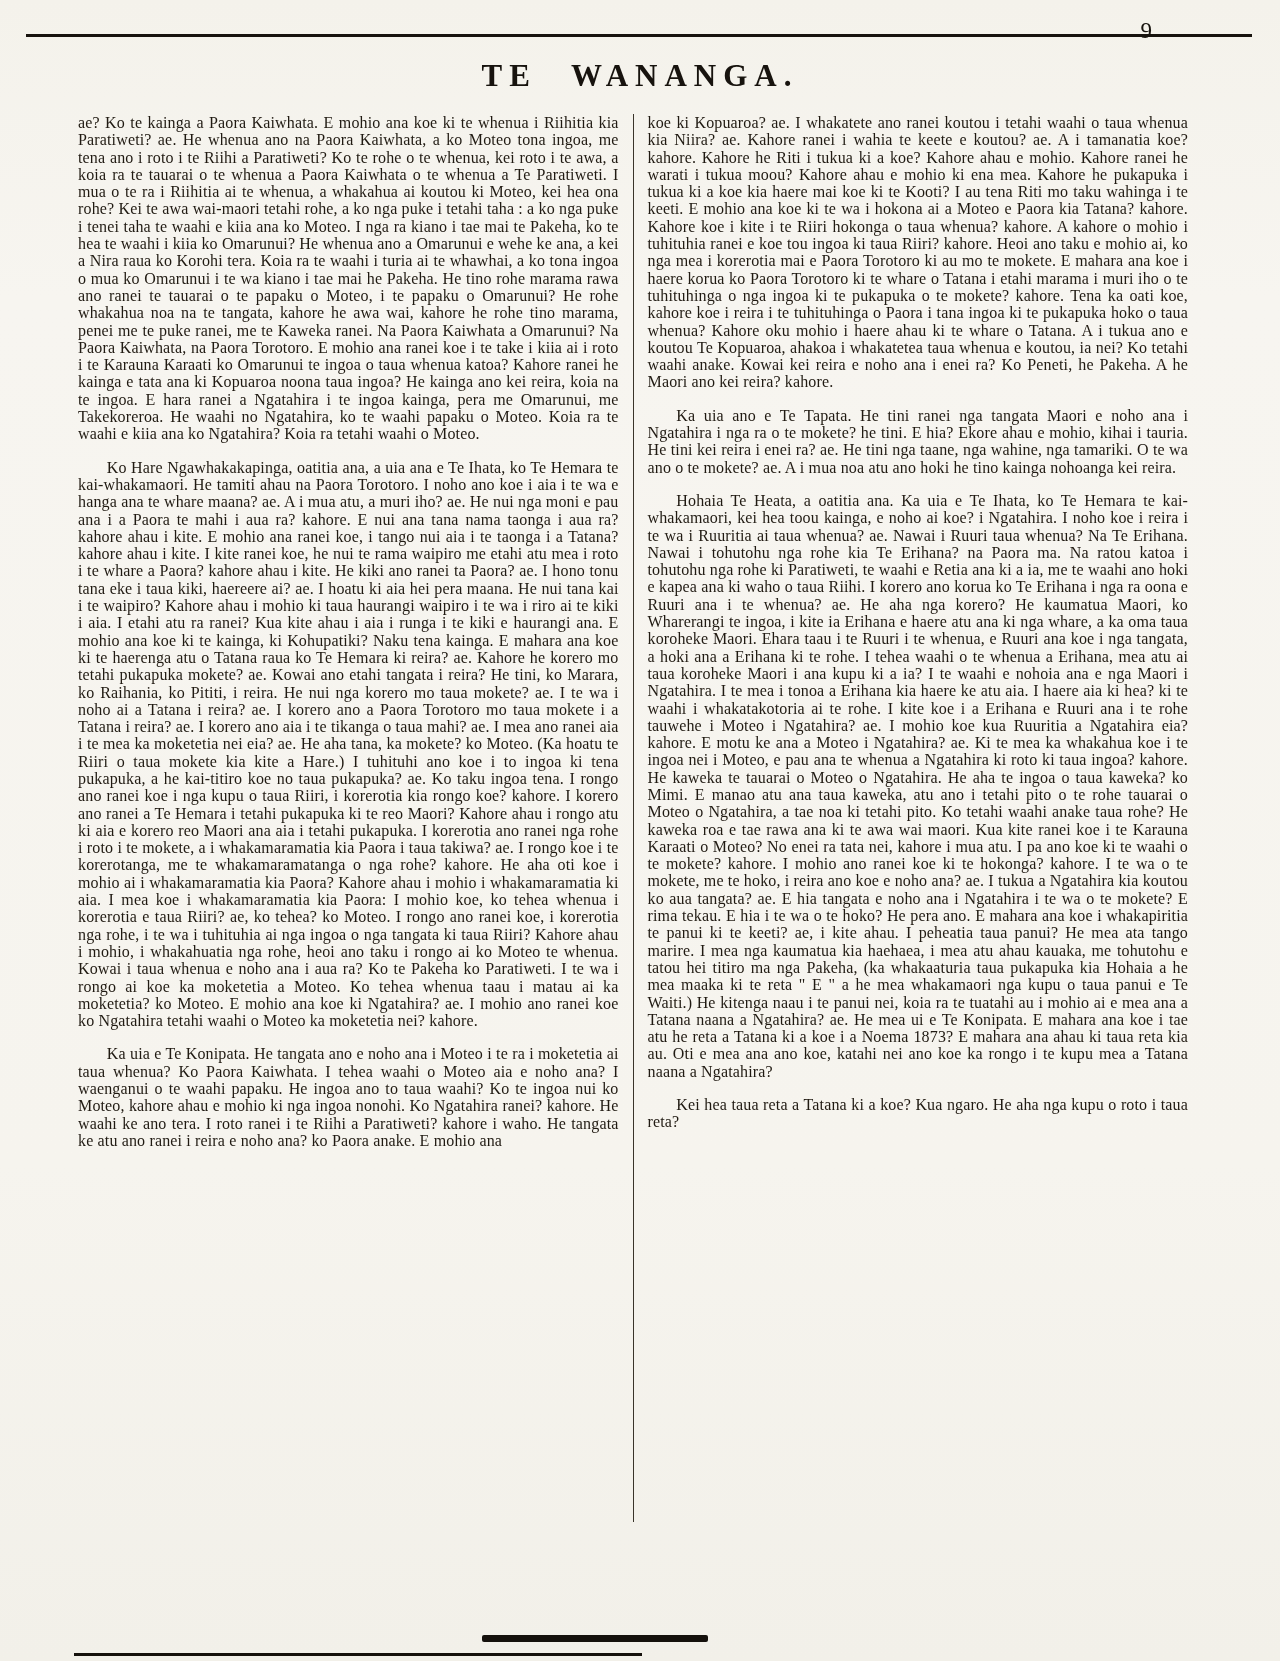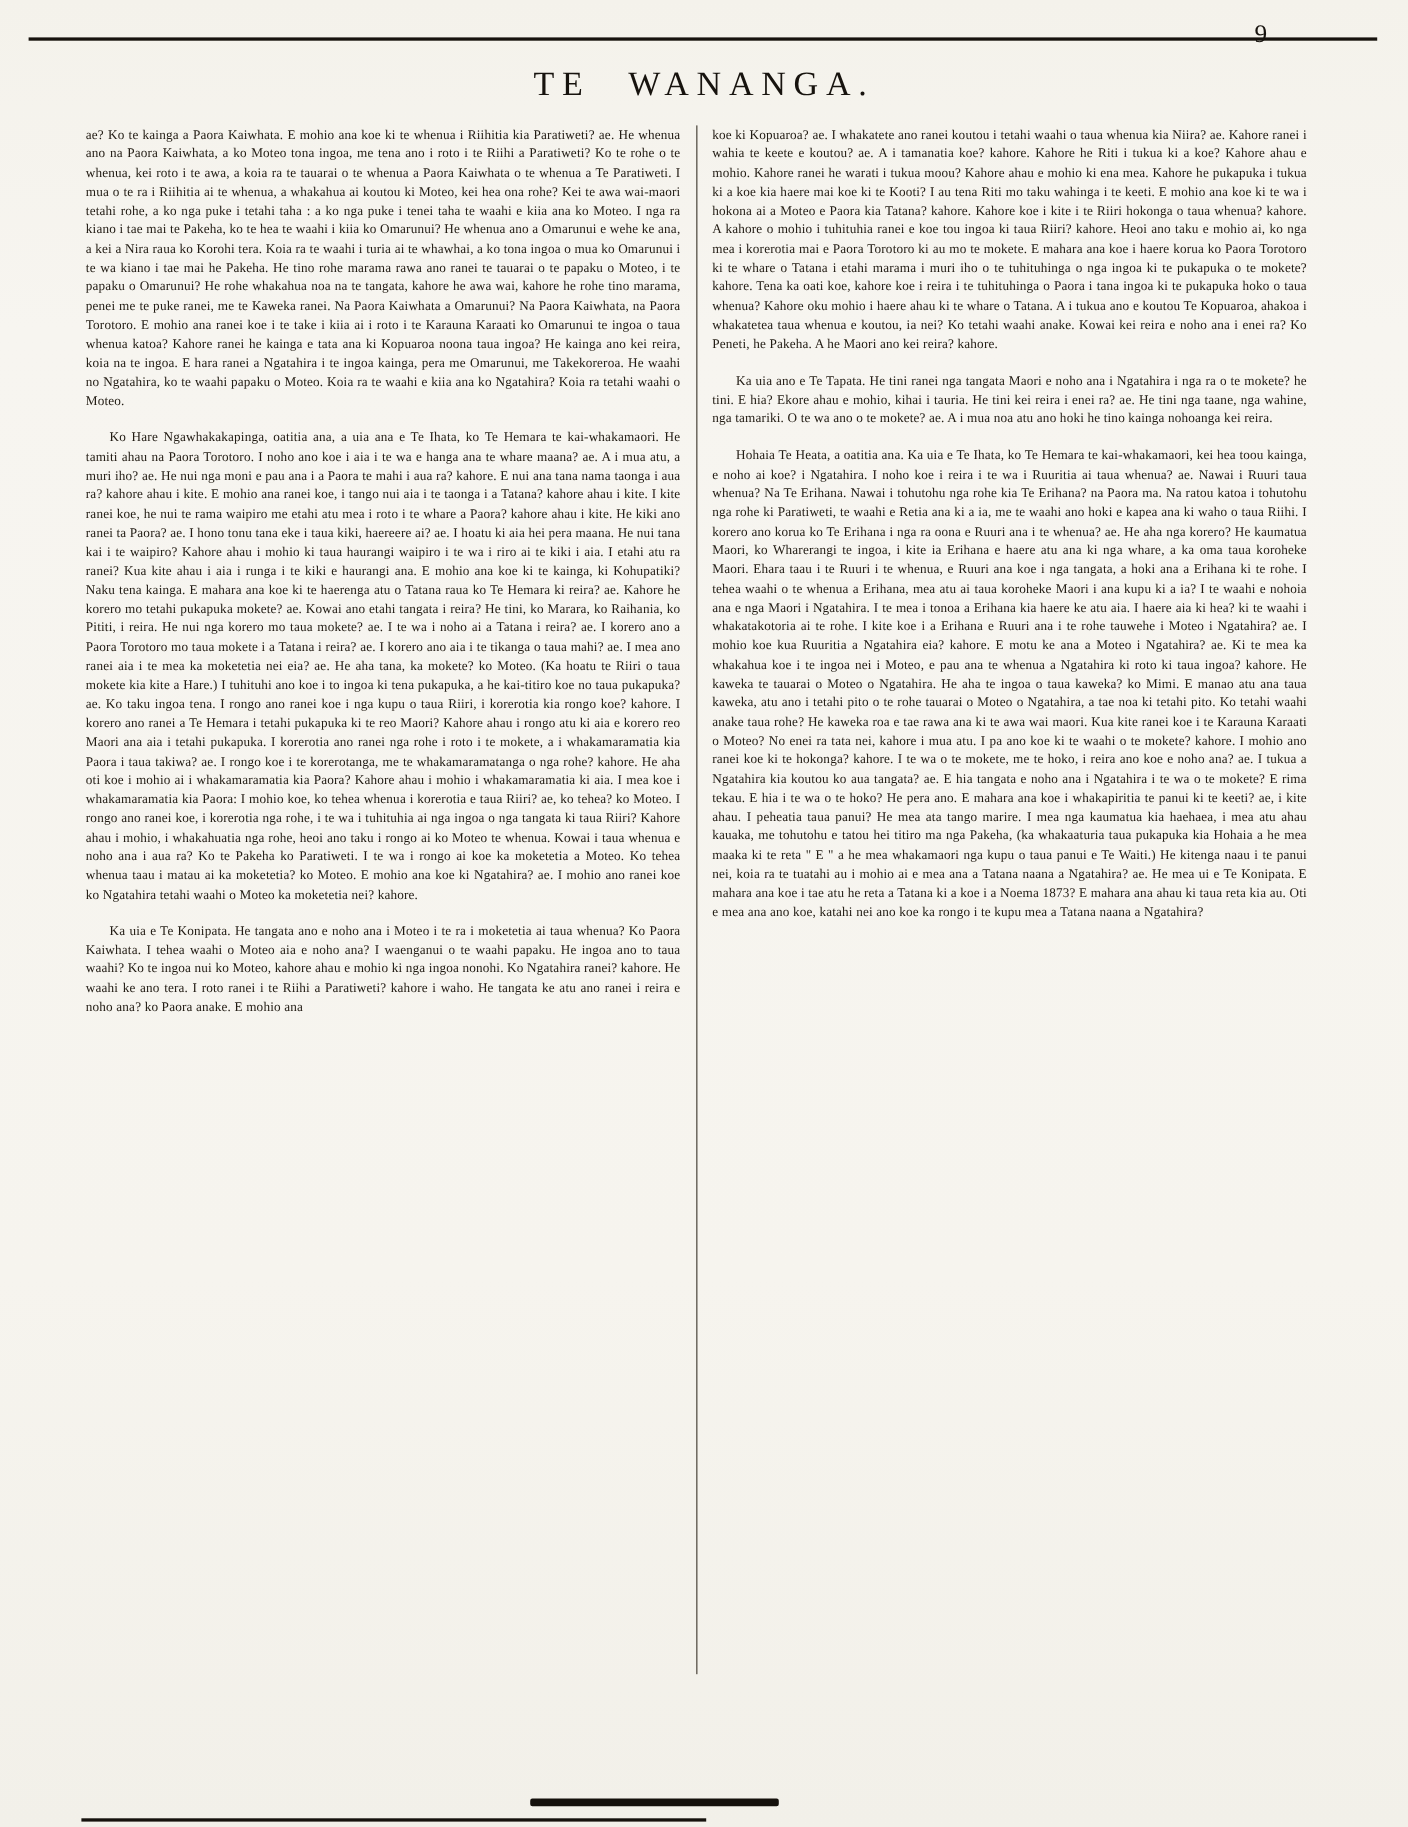--- a/index.html
+++ b/index.html
@@ -15,36 +15,36 @@
   }
   .top-edge{
     position:absolute;top:34px;left:26px;right:28px;height:3px;
     background:#17130e;
   }
   .masthead{
     position:absolute;top:58px;left:0;width:100%;height:52px;
   }
   .masthead h1{
     margin:0;text-align:center;
-    font-size:31px;font-weight:400;
+    font-size:31px;font-weight:700;
     letter-spacing:7px;word-spacing:20px;
     color:#17130e;
   }
   .pagenum{
     position:absolute;top:18px;right:128px;
     font-size:23px;color:#17130e;
   }
   .columns{
     position:absolute;top:114px;left:78px;width:1110px;height:1408px;
     display:flex;align-items:stretch;
   }
   .col{
     flex:1 1 0;
     text-align:justify;
-    font-size:12px;
+    font-size:16px;
     line-height:17.3px;
     letter-spacing:0.15px;
     color:#201a12;
   }
   .divider{
     width:1px;background:#3a342a;
     margin:0 14px;
   }
   .col p{margin:0 0 9px 0;}
   .col p + p{text-indent:1.8em;margin-top:16px;}
@@ -80,20 +80,21 @@
         <p>Ka uia e Te Konipata. He tangata ano e noho ana i Moteo i te ra i moketetia ai taua whenua? Ko Paora Kaiwhata. I tehea waahi o Moteo aia e noho ana? I waenganui o te waahi papaku. He ingoa ano to taua waahi? Ko te ingoa nui ko Moteo, kahore ahau e mohio ki nga ingoa nonohi. Ko Ngatahira ranei? kahore. He waahi ke ano tera. I roto ranei i te Riihi a Paratiweti? kahore i waho. He tangata ke atu ano ranei i reira e noho ana? ko Paora anake. E mohio ana</p>
       </section>
 
     <div class="divider"></div>
 
     <section class="col col-right">
 
     <p>koe ki Kopuaroa? ae. I whakatete ano ranei koutou i tetahi waahi o taua whenua kia Niira? ae. Kahore ranei i wahia te keete e koutou? ae. A i tamanatia koe? kahore. Kahore he Riti i tukua ki a koe? Kahore ahau e mohio. Kahore ranei he warati i tukua moou? Kahore ahau e mohio ki ena mea. Kahore he pukapuka i tukua ki a koe kia haere mai koe ki te Kooti? I au tena Riti mo taku wahinga i te keeti. E mohio ana koe ki te wa i hokona ai a Moteo e Paora kia Tatana? kahore. Kahore koe i kite i te Riiri hokonga o taua whenua? kahore. A kahore o mohio i tuhituhia ranei e koe tou ingoa ki taua Riiri? kahore. Heoi ano taku e mohio ai, ko nga mea i korerotia mai e Paora Torotoro ki au mo te mokete. E mahara ana koe i haere korua ko Paora Torotoro ki te whare o Tatana i etahi marama i muri iho o te tuhituhinga o nga ingoa ki te pukapuka o te mokete? kahore. Tena ka oati koe, kahore koe i reira i te tuhituhinga o Paora i tana ingoa ki te pukapuka hoko o taua whenua? Kahore oku mohio i haere ahau ki te whare o Tatana. A i tukua ano e koutou Te Kopuaroa, ahakoa i whakatetea taua whenua e koutou, ia nei? Ko tetahi waahi anake. Kowai kei reira e noho ana i enei ra? Ko Peneti, he Pakeha. A he Maori ano kei reira? kahore.</p>
         <p>Ka uia ano e Te Tapata. He tini ranei nga tangata Maori e noho ana i Ngatahira i nga ra o te mokete? he tini. E hia? Ekore ahau e mohio, kihai i tauria. He tini kei reira i enei ra? ae. He tini nga taane, nga wahine, nga tamariki. O te wa ano o te mokete? ae. A i mua noa atu ano hoki he tino kainga nohoanga kei reira.</p>
         <p>Hohaia Te Heata, a oatitia ana. Ka uia e Te Ihata, ko Te Hemara te kai-whakamaori, kei hea toou kainga, e noho ai koe? i Ngatahira. I noho koe i reira i te wa i Ruuritia ai taua whenua? ae. Nawai i Ruuri taua whenua? Na Te Erihana. Nawai i tohutohu nga rohe kia Te Erihana? na Paora ma. Na ratou katoa i tohutohu nga rohe ki Paratiweti, te waahi e Retia ana ki a ia, me te waahi ano hoki e kapea ana ki waho o taua Riihi. I korero ano korua ko Te Erihana i nga ra oona e Ruuri ana i te whenua? ae. He aha nga korero? He kaumatua Maori, ko Wharerangi te ingoa, i kite ia Erihana e haere atu ana ki nga whare, a ka oma taua koroheke Maori. Ehara taau i te Ruuri i te whenua, e Ruuri ana koe i nga tangata, a hoki ana a Erihana ki te rohe. I tehea waahi o te whenua a Erihana, mea atu ai taua koroheke Maori i ana kupu ki a ia? I te waahi e nohoia ana e nga Maori i Ngatahira. I te mea i tonoa a Erihana kia haere ke atu aia. I haere aia ki hea? ki te waahi i whakatakotoria ai te rohe. I kite koe i a Erihana e Ruuri ana i te rohe tauwehe i Moteo i Ngatahira? ae. I mohio koe kua Ruuritia a Ngatahira eia? kahore. E motu ke ana a Moteo i Ngatahira? ae. Ki te mea ka whakahua koe i te ingoa nei i Moteo, e pau ana te whenua a Ngatahira ki roto ki taua ingoa? kahore. He kaweka te tauarai o Moteo o Ngatahira. He aha te ingoa o taua kaweka? ko Mimi. E manao atu ana taua kaweka, atu ano i tetahi pito o te rohe tauarai o Moteo o Ngatahira, a tae noa ki tetahi pito. Ko tetahi waahi anake taua rohe? He kaweka roa e tae rawa ana ki te awa wai maori. Kua kite ranei koe i te Karauna Karaati o Moteo? No enei ra tata nei, kahore i mua atu. I pa ano koe ki te waahi o te mokete? kahore. I mohio ano ranei koe ki te hokonga? kahore. I te wa o te mokete, me te hoko, i reira ano koe e noho ana? ae. I tukua a Ngatahira kia koutou ko aua tangata? ae. E hia tangata e noho ana i Ngatahira i te wa o te mokete? E rima tekau. E hia i te wa o te hoko? He pera ano. E mahara ana koe i whakapiritia te panui ki te keeti? ae, i kite ahau. I peheatia taua panui? He mea ata tango marire. I mea nga kaumatua kia haehaea, i mea atu ahau kauaka, me tohutohu e tatou hei titiro ma nga Pakeha, (ka whakaaturia taua pukapuka kia Hohaia a he mea maaka ki te reta " E " a he mea whakamaori nga kupu o taua panui e Te Waiti.) He kitenga naau i te panui nei, koia ra te tuatahi au i mohio ai e mea ana a Tatana naana a Ngatahira? ae. He mea ui e Te Konipata. E mahara ana koe i tae atu he reta a Tatana ki a koe i a Noema 1873? E mahara ana ahau ki taua reta kia au. Oti e mea ana ano koe, katahi nei ano koe ka rongo i te kupu mea a Tatana naana a Ngatahira?</p>
+        <p>Kei hea taua reta a Tatana ki a koe? Kua ngaro. He aha nga kupu o roto i taua reta?</p>
       </section>
 
   </main>
 
   <div class="bottom-smudge"></div>
   <div class="bottom-line"></div>
 
 </div>
 
 </body></html>

